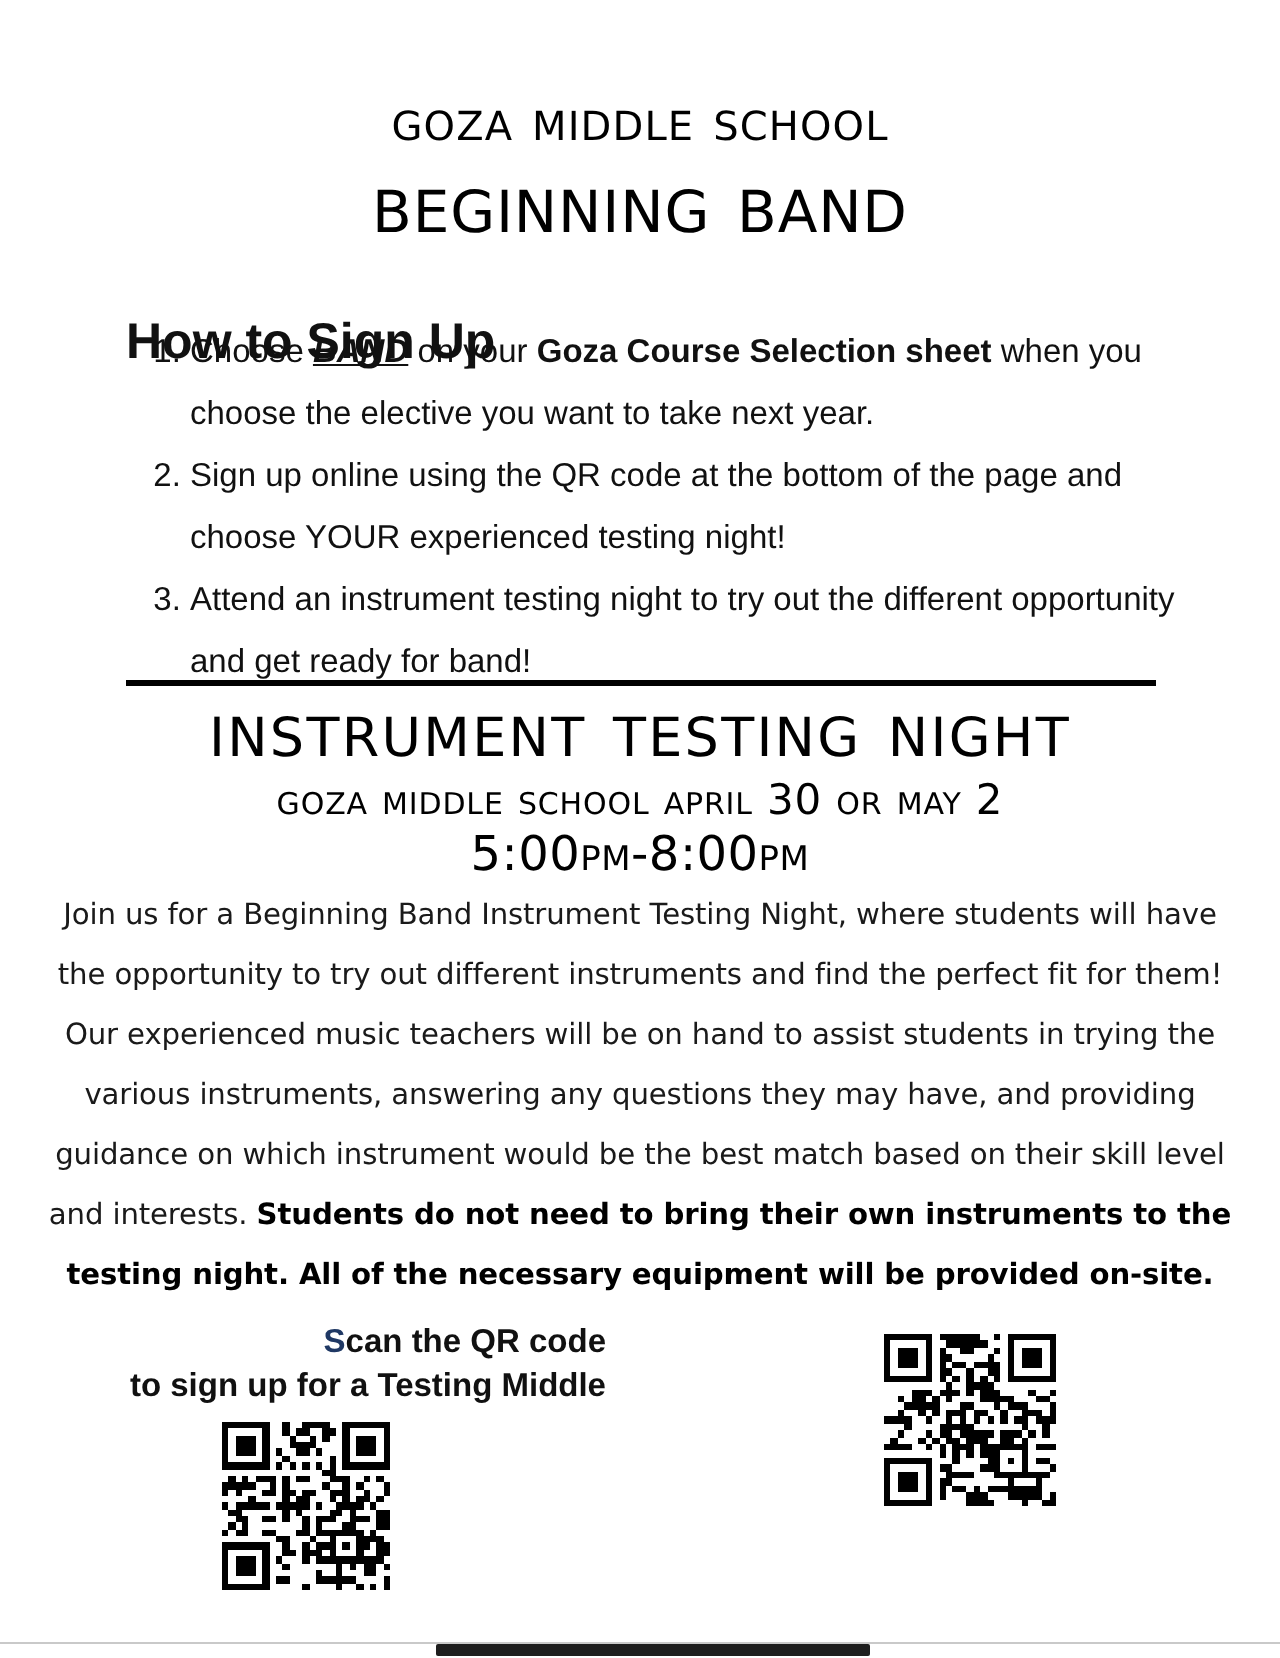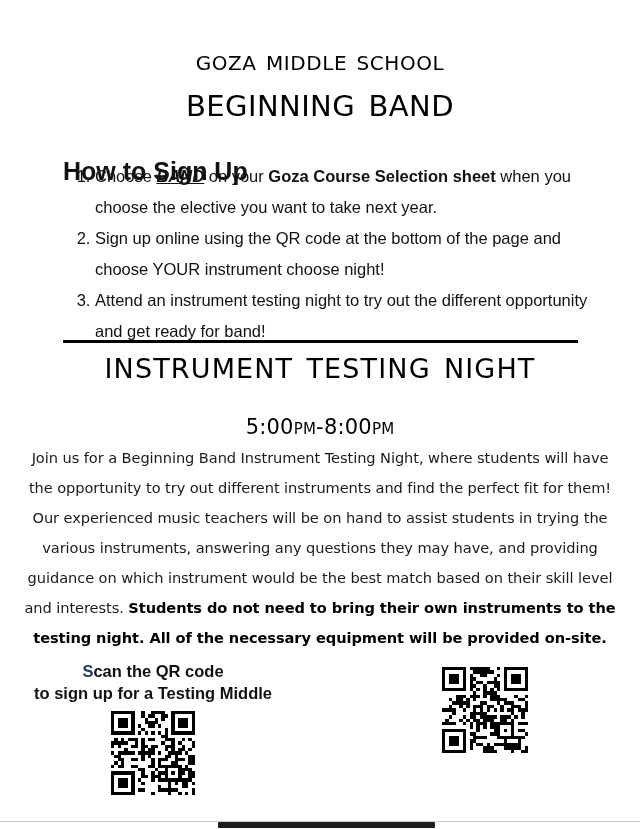--- a/index.html
+++ b/index.html
@@ -119,21 +119,21 @@
   #itn-when {
     position: absolute;
     top: 388px; left: 0; width: 640px;
     font-size: 21px;
     line-height: 25px;
     letter-spacing: 0.02em;
   }
   #itn-time {
     position: absolute;
     top: 391px; left: 0; width: 640px;
-    font-size: 21px;
+    font-size: 24px;
     line-height: 25px;
     letter-spacing: 0.01em;
     padding-top: 24px;
   }
 
   
   #body-copy {
     position: absolute;
     top: 443px; left: 20px;
     width: 600px;
@@ -148,21 +148,21 @@
     font-weight: bold;
     color: #000000;
     margin-top: 40px;
   }
 
   
   .qr-block {
     position: absolute;
     top: 660px;
     width: 300px;
-    text-align: center;
+    text-align: right;
   }
   #qr-block-signup { left: 3px; }
   #qr-block-facebook { left: 335px; }
 
   .qr-caption {
     font-family: "Liberation Sans", sans-serif;
     font-weight: bold;
     font-size: 16.5px;
     line-height: 22px;
     color: #111111;
@@ -220,28 +220,29 @@
   <div class="smallcaps" id="school-title">Goza Middle School</div>
 
   <div class="smallcaps" id="band-title">Beginning Band</div>
 
   <div id="howto-heading">How to Sign Up</div>
 
   <ol id="steps">
     <li>
       <span>Choose </span><span class="step-band">BAND</span><span> on your </span><span class="step-strong">Goza Course Selection sheet</span><span> when you choose the elective you want to take next year.</span>
     </li>
-    <li>Sign up online using the QR code at the bottom of the page and choose YOUR instrument choose night!</li>
+    <li>Sign up online using the QR code at the bottom of the page and choose YOUR experienced testing night!</li>
     <li>Attend an instrument testing night to try out the different opportunity and get ready for band!</li>
   </ol>
 
   <div id="section-rule"></div>
 
   <div class="smallcaps" id="itn-heading">Instrument Testing Night</div>
 
+  <div class="smallcaps" id="itn-when">Goza Middle School April 30 or May 2</div>
 
   <div class="smallcaps" id="itn-time">5:00pm-8:00pm</div>
 
   <div id="body-copy">
     <span>Join us for a Beginning Band Instrument Testing Night, where students will have the opportunity to try out different instruments and find the perfect fit for them! Our experienced music teachers will be on hand to assist students in trying the various instruments, answering any questions they may have, and providing guidance on which instrument would be the best match based on their skill level and interests. </span><span class="emphasis">Students do not need to bring their own instruments to the testing night. All of the necessary equipment will be provided on-site.</span>
   </div>
 
   <div class="qr-block" id="qr-block-signup">
     <p class="qr-caption"><span class="lead-letter">S</span><span>can the QR code</span></p>
     <p class="qr-caption">to sign up for a Testing Middle</p>

